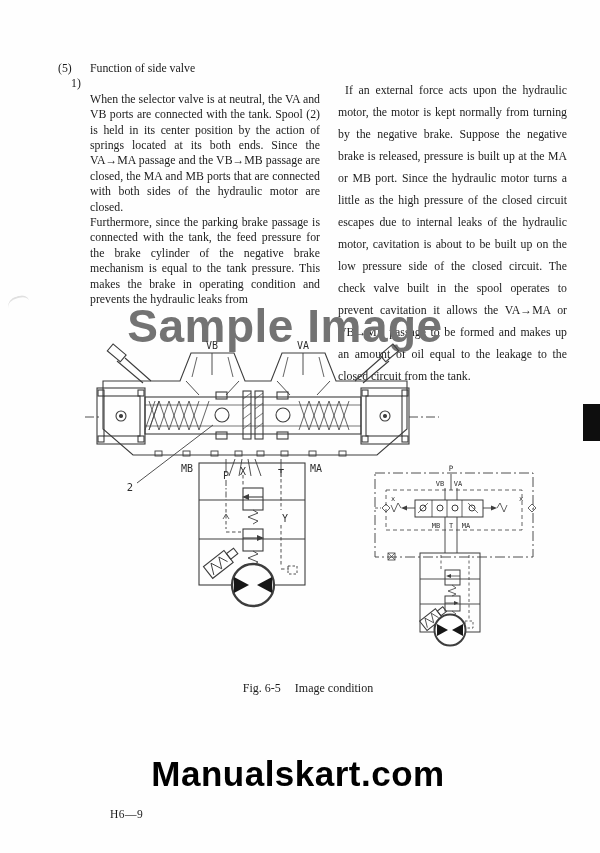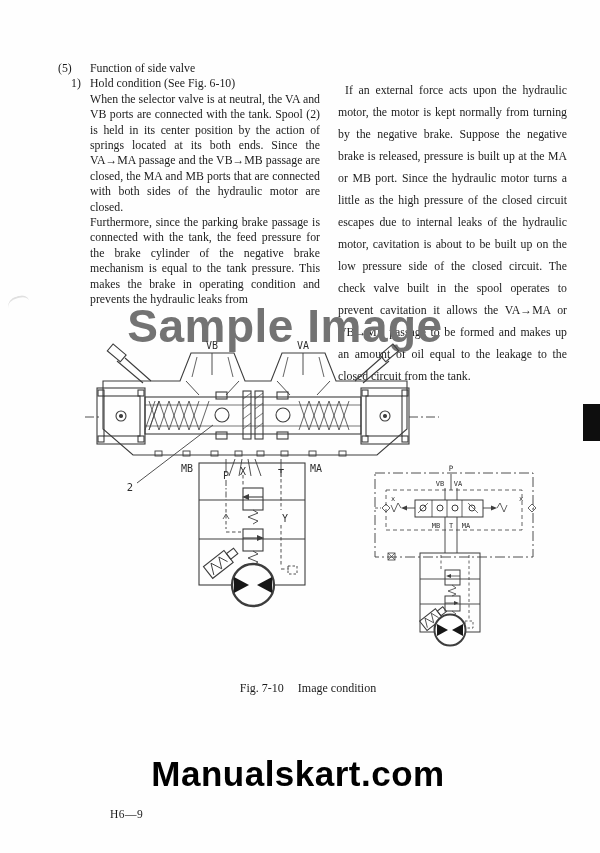--- a/index.html
+++ b/index.html
@@ -50,21 +50,20 @@
 
 <div id="smudge" class="abs" style="left:8px; top:296px;"></div>
 
 <div id="left-col" class="abs col" style="left:58px; top:61px; width:264px;">
   <div class="heading-row">
     <span class="heading-num">(5)</span>
     <span>Function of side valve</span>
   </div>
   <div class="sub-row">
     <span class="sub-num">1)</span>
-    <span>Hold condition (See Fig. 6-10)</span>
   </div>
   <p class="body-par">When the selector valve is at neutral, the VA and VB ports are connected with the tank. Spool (2) is held in its center position by the action of springs located at its both ends. Since the VA→MA passage and the VB→MB passage are closed, the MA and MB ports that are connected with both sides of the hydraulic motor are closed.</p>
   <p class="body-par">Furthermore, since the parking brake passage is connected with the tank, the feed pressure for the brake cylinder of the negative brake mechanism is equal to the tank pressure. This makes the brake in operating condition and prevents the hydraulic leaks from</p>
 </div>
 
 <div id="right-col" class="abs col" style="left:338px; top:79px;">
   <p>If an external force acts upon the hydraulic motor, the motor is kept normally from turning by the negative brake. Suppose the negative brake is released, pressure is built up at the MA or MB port. Since the hydraulic motor turns a little as the high pressure of the closed circuit escapes due to internal leaks of the hydraulic motor, cavitation is about to be built up on the low pressure side of the closed circuit. The check valve built in the spool operates to prevent cavitation it allows the VA→MA or VB→MB passage to be formed and makes up an amount of oil equal to the leakage to the closed circuit from the tank.</p>
 </div>
 
 <div class="abs watermark" style="left:85px; top:299px; width:400px; font-size:46px; color:#737373;">Sample Image</div>
@@ -243,20 +242,20 @@
   <text x="355" y="153" font-size="7" text-anchor="middle">VB</text>
   <text x="373" y="153" font-size="7" text-anchor="middle">VA</text>
   <text x="351" y="195" font-size="7" text-anchor="middle">MB</text>
   <text x="366" y="195" font-size="7" text-anchor="middle">T</text>
   <text x="381" y="195" font-size="7" text-anchor="middle">MA</text>
   <text x="308" y="168" font-size="7" text-anchor="middle">x</text>
   <text x="436" y="168" font-size="7" text-anchor="middle">x</text>
 </svg>
 
 <div id="fig-caption" class="abs" style="left:108px; top:681px;">
-  <span>Fig. 7-10</span><span class="gap"></span><span>Image condition</span>
+  <span>Fig. 6-5</span><span class="gap"></span><span>Image condition</span>
 </div>
 
 <div class="abs watermark" style="left:98px; top:754px; width:400px; font-size:35px; color:#000000;">Manualskart.com</div>
 
 <div id="page-number" class="abs" style="left:110px; top:808px;">H6—9</div>
 
 <div id="binder-tab" class="abs" style="left:583px; top:404px;"></div>
 
 </body></html>

